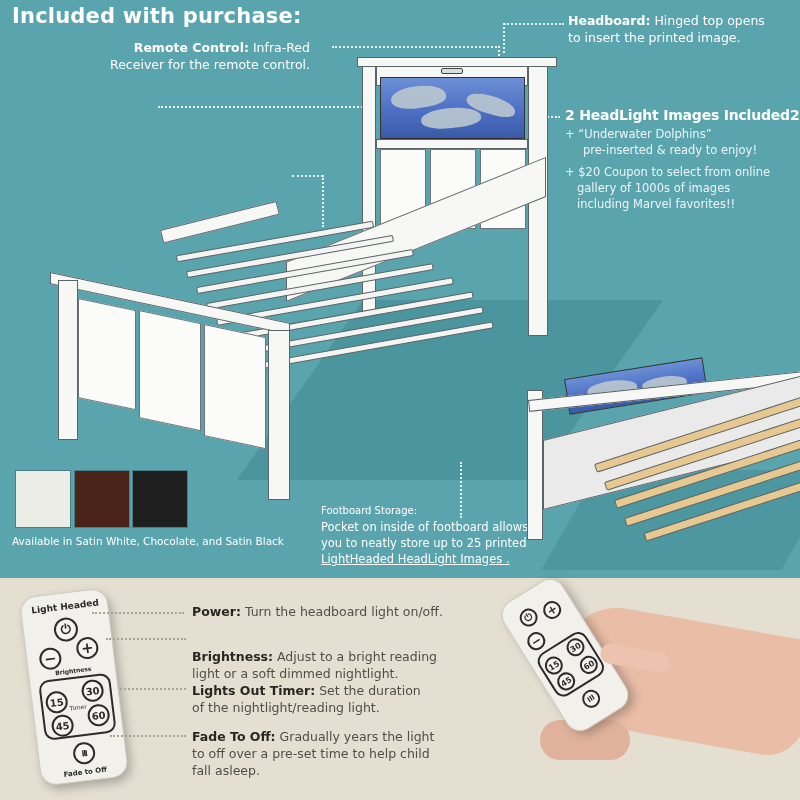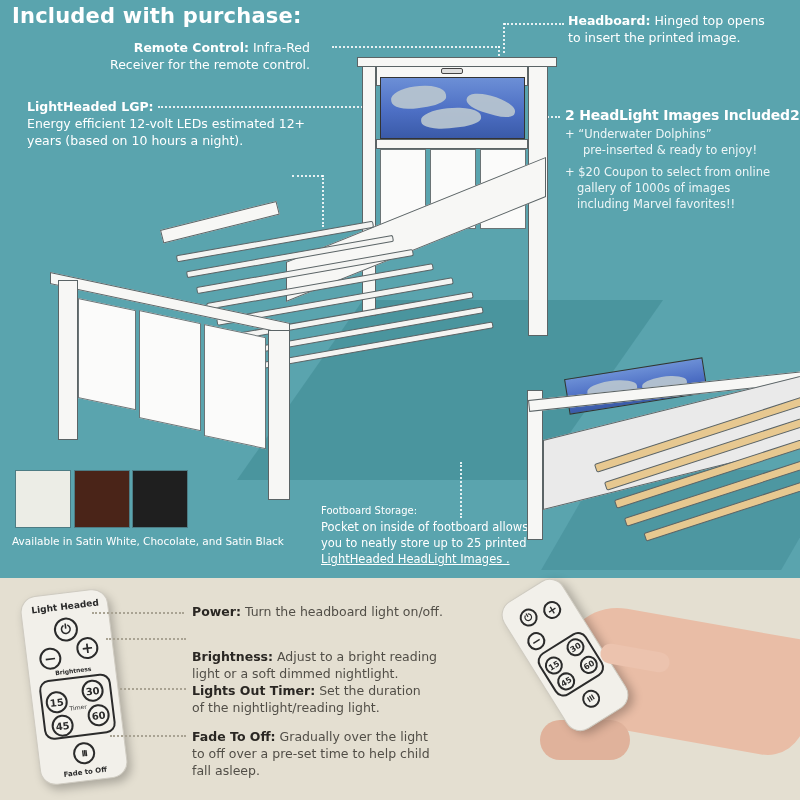--- a/index.html
+++ b/index.html
@@ -44,25 +44,20 @@
 
   <div class="h1">Included with purchase:</div>
 
   <div class="txt" style="left:110px; top:39px; text-align:right; width:200px;">
     <div style="white-space:nowrap; text-align:right;"><b>Remote Control:</b><span> Infra-Red</span></div>
     <div style="white-space:nowrap; text-align:right;">Receiver for the remote control.</div>
   </div>
   <div class="dots-h" style="left:332px; top:46px; width:168px;"></div>
   <div class="dots-v" style="left:498px; top:46px; height:10px;"></div>
 
-  <div class="txt" style="left:27px; top:98px; width:330px;">
-    <div><b>LightHeaded LGP:</b></div>
-    <div>Energy efficient 12-volt LEDs estimated 12+</div>
-    <div>years (based on 10 hours a night).</div>
-  </div>
   <div class="dots-h" style="left:158px; top:106px; width:205px;"></div>
 
   <div class="dots-h" style="left:292px; top:175px; width:31px;"></div>
   <div class="dots-v" style="left:322px; top:175px; height:52px;"></div>
 
   <div class="txt" style="left:568px; top:12px; width:230px;">
     <div style="white-space:nowrap;"><b>Headboard:</b><span> Hinged top opens</span></div>
     <div style="white-space:nowrap;">to insert the printed image.</div>
   </div>
   <div class="dots-h" style="left:504px; top:23px; width:60px;"></div>
@@ -181,21 +176,21 @@
 </div>
 <div class="btxt" style="top:648px;">
   <div style="white-space:nowrap;"><b>Brightness:</b><span> Adjust to a bright reading</span></div>
   <div style="white-space:nowrap;">light or a soft dimmed nightlight.</div>
 </div>
 <div class="btxt" style="top:682px;">
   <div style="white-space:nowrap;"><b>Lights Out Timer:</b><span> Set the duration</span></div>
   <div style="white-space:nowrap;">of the nightlight/reading light.</div>
 </div>
 <div class="btxt" style="top:728px;">
-  <div style="white-space:nowrap;"><b>Fade To Off:</b><span> Gradually over the light</span></div>
+  <div style="white-space:nowrap;"><b>Fade To Off:</b><span> Gradually years the light</span></div>
   <div style="white-space:nowrap;">to off over a pre-set time to help child</div>
   <div style="white-space:nowrap;">fall asleep.</div>
 </div>
 
 <div>
   <div class="hand" style="left:560px; top:620px; width:250px; height:120px; border-radius:60px 20px 40px 70px; transform: rotate(10deg);"></div>
   <div class="hand" style="left:540px; top:720px; width:90px; height:40px; border-radius:30px; background:#e0b29b;"></div>
   <div class="remote" style="left:530px; top:580px; width:70px; height:150px; transform: rotate(-32deg);">
     <div class="rbtn" style="left:14px; top:14px; width:18px; height:18px; font-size:10px;">⏻</div>
     <div class="rbtn" style="left:38px; top:20px; width:18px; height:18px; font-size:12px;">+</div>

